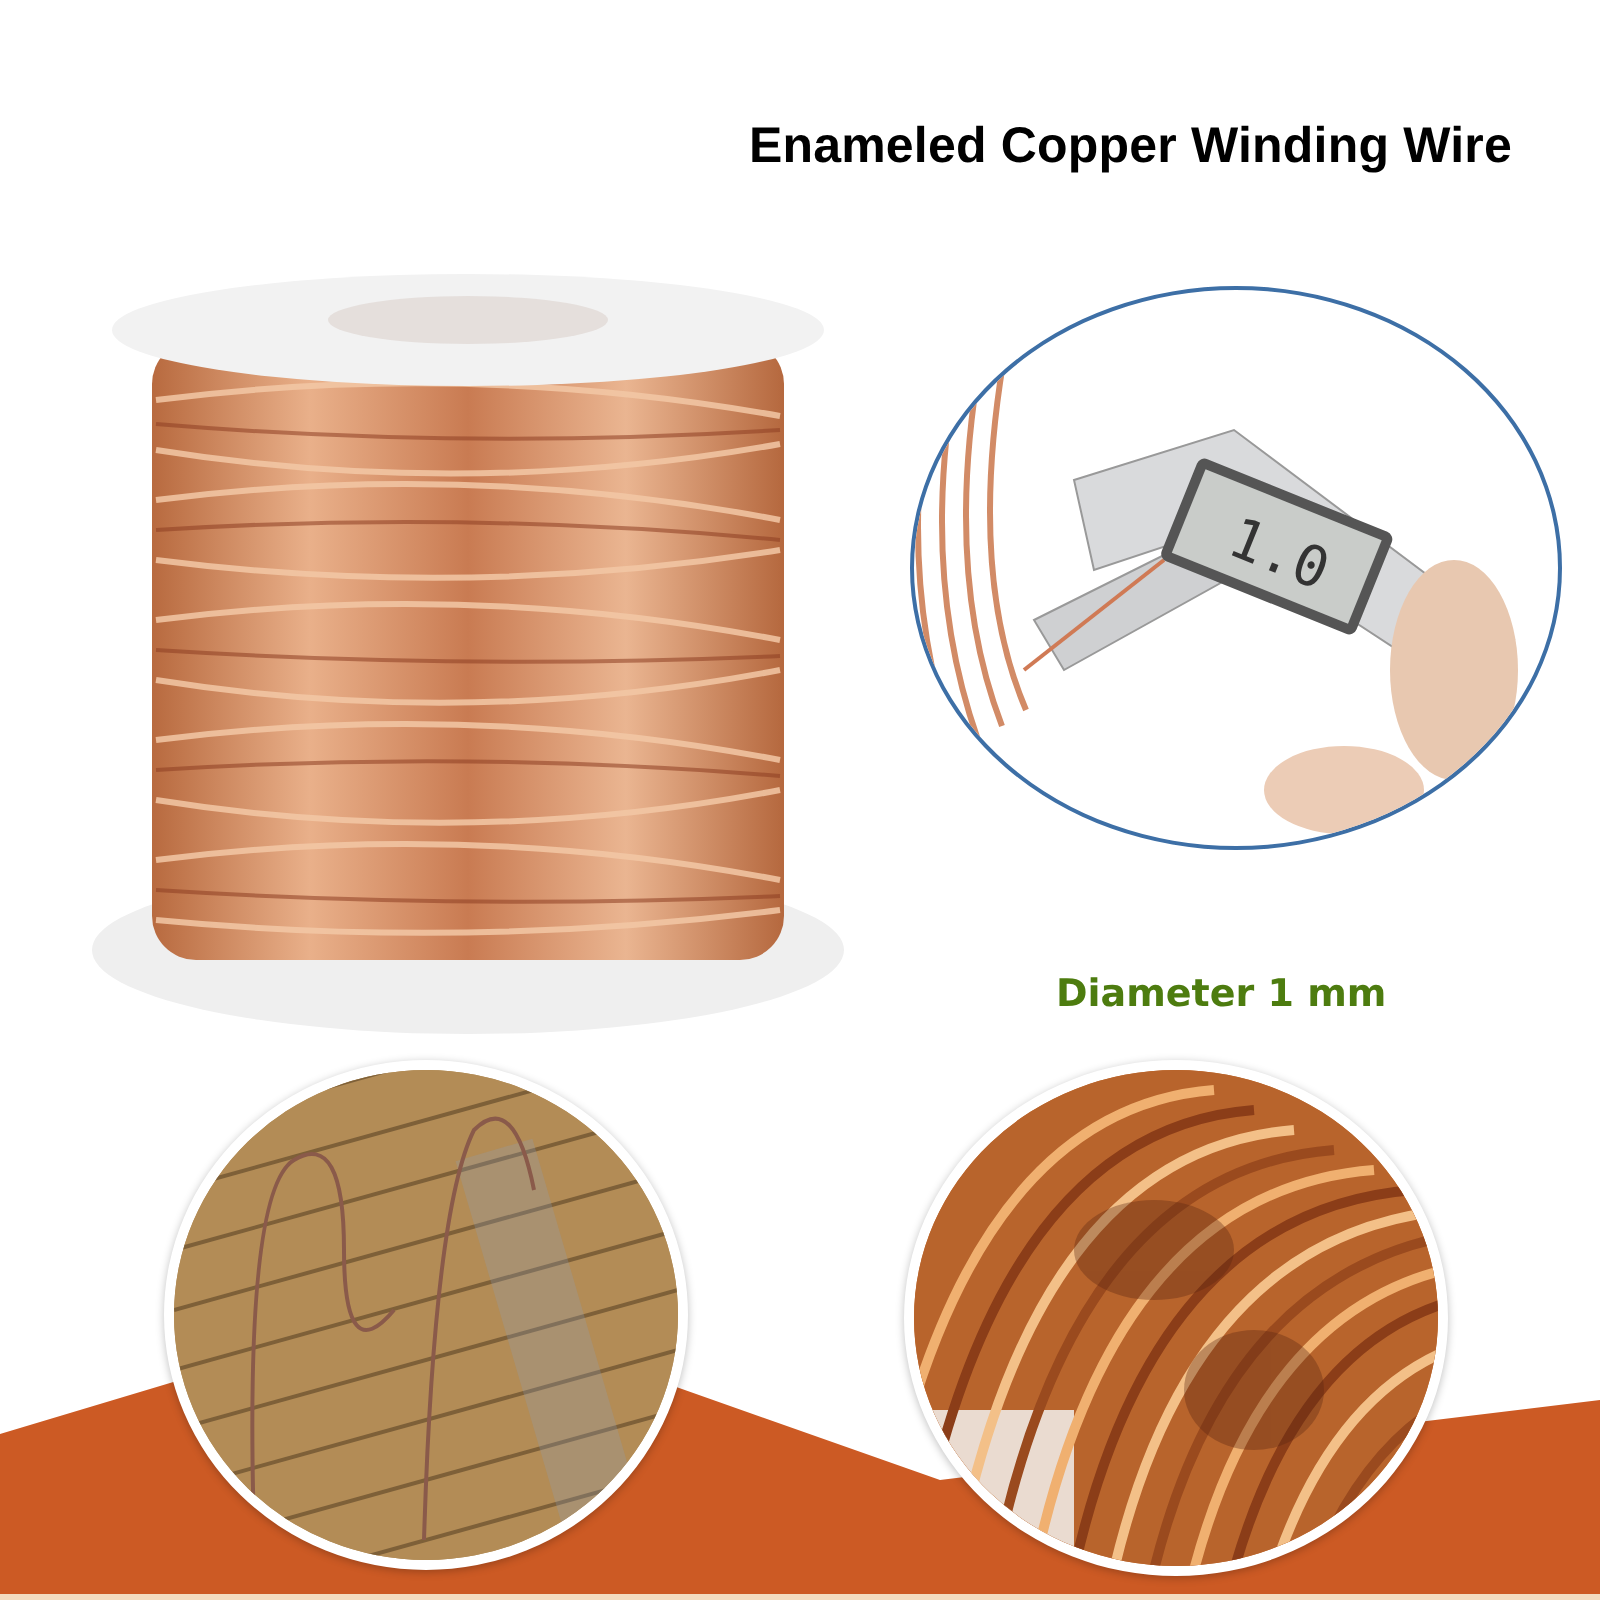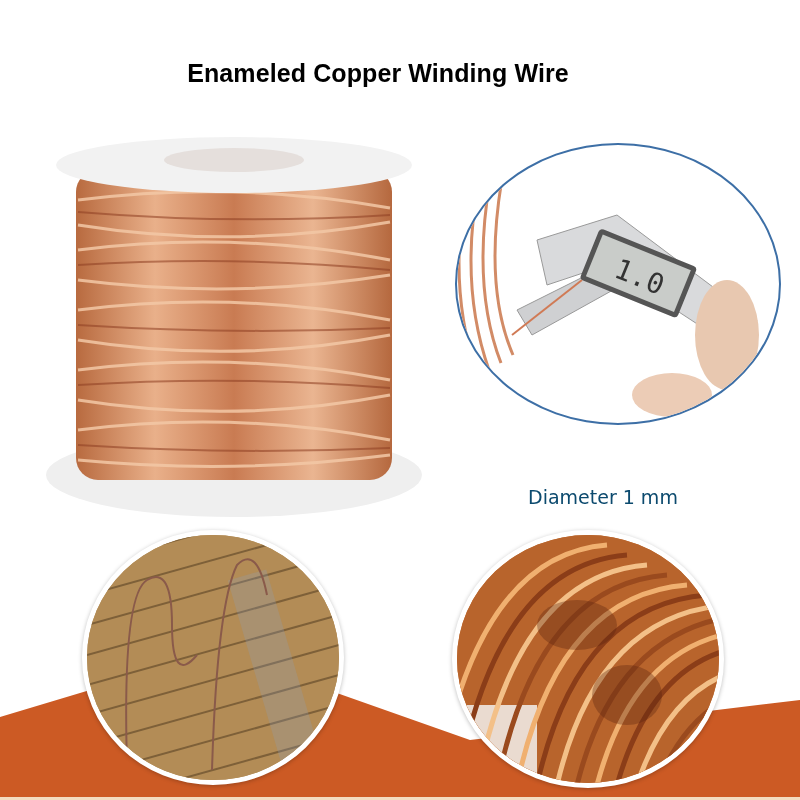--- a/index.html
+++ b/index.html
@@ -1,24 +1,24 @@
 <!DOCTYPE html>
 <html><head>
 <meta charset="utf-8">
 <style>
   html,body{margin:0;padding:0;}
   body{width:800px;height:800px;position:relative;overflow:hidden;background:#ffffff;font-family:"Liberation Sans",sans-serif;}
-  .title{position:absolute;left:0;top:42px;width:756px;text-align:center;font-weight:bold;font-size:25px;color:#000;letter-spacing:0.1px;}
+  .title{position:absolute;left:0;top:42px;width:756px;text-align:right;font-weight:bold;font-size:25px;color:#000;letter-spacing:0.1px;}
   .band{position:absolute;left:0;top:0;width:800px;height:800px;}
   .band svg{display:block;}
   
   .spool{position:absolute;left:44px;top:130px;width:380px;height:400px;}
   
   .caliper{position:absolute;left:455px;top:143px;width:322px;height:278px;border-radius:50%;border:2px solid #3d6fa6;background:#fff;overflow:hidden;}
-  .diam{position:absolute;left:528px;top:486px;font-family:"DejaVu Sans",sans-serif;font-weight:normal;font-size:19px;color:#0c4a6e;}
+  .diam{position:absolute;left:528px;top:486px;font-family:"DejaVu Sans",sans-serif;font-weight:bold;font-size:19px;color:#4d7c0f;}
   .photo{position:absolute;border-radius:50%;border:5px solid #fff;overflow:hidden;box-shadow:0 1px 4px rgba(0,0,0,0.25);}
   .photo-wood{left:82px;top:530px;width:252px;height:245px;background:#b08a55;}
   .photo-coil{left:452px;top:530px;width:262px;height:248px;background:#c26a2a;}
   .stripe-bottom{position:absolute;left:0;top:797px;width:800px;height:3px;background:#f3dcc0;}
 </style>
 </head>
 <body>
 
 <div class="band">
   <svg width="800" height="800" viewBox="0 0 800 800">

